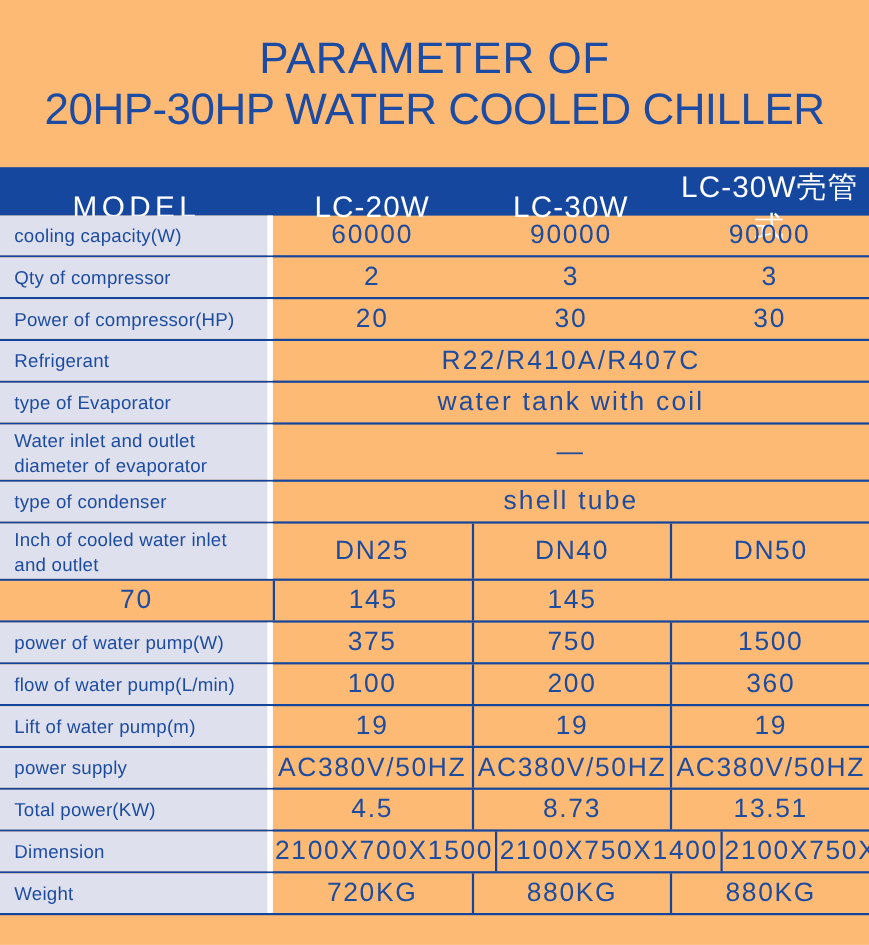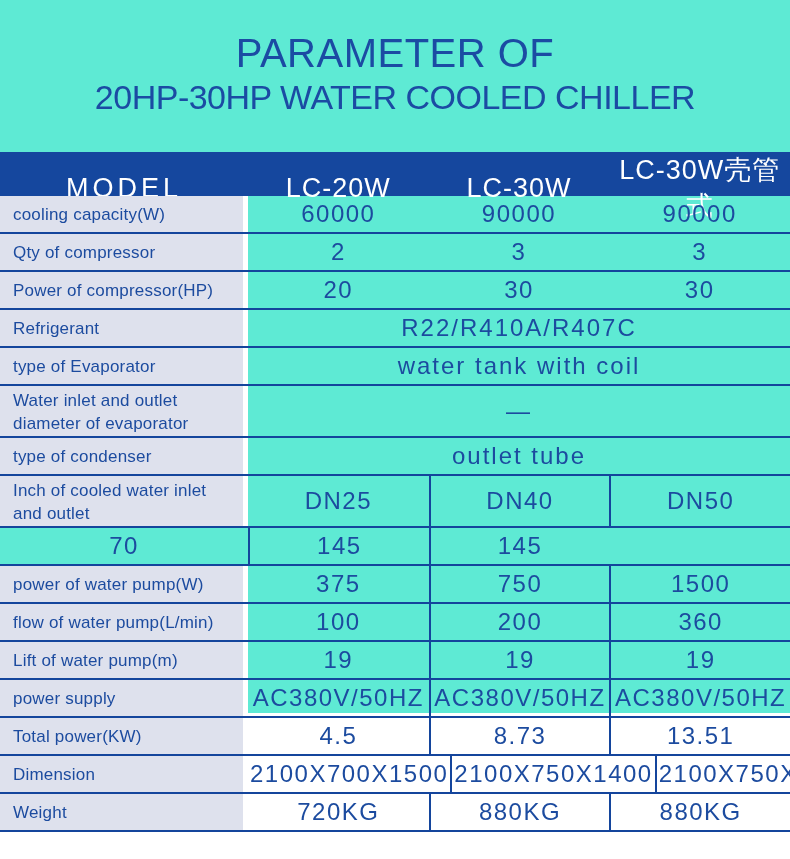--- a/index.html
+++ b/index.html
@@ -2,37 +2,37 @@
 <html><head>
 <meta charset="utf-8">
 <style>
   * { margin: 0; padding: 0; box-sizing: border-box; }
   html, body { background: #ffffff; }
   body {
     width: 790px; height: 859px;
     font-family: "Liberation Sans", sans-serif;
     overflow: hidden;
   }
-  .page { width: 790px; height: 713px; background: #5eead4; }
+  .page { width: 790px; height: 859px; background: #fdba74; }
 
   
   .title-block {
     height: 152px;
     padding-top: 30px;
     text-align: center;
     color: #1b4ba3;
   }
   .title-line1 {
     font-size: 40px;
     font-weight: 400;
     line-height: 1.18;
     letter-spacing: 0.5px;
   }
   .title-line2 {
-    font-size: 34px;
+    font-size: 40px;
     font-weight: 400;
     line-height: 1.18;
     letter-spacing: -0.5px;
     white-space: nowrap;
   }
 
   
   .spec-table { width: 790px; }
 
   .thead {
@@ -131,21 +131,21 @@
       <div class="cell merged-cell">water tank with coil</div>
     </div>
 
     <div class="row merged tall">
       <div class="label">Water inlet and outlet diameter of evaporator</div>
       <div class="cell merged-cell">—</div>
     </div>
 
     <div class="row merged">
       <div class="label">type of condenser</div>
-      <div class="cell merged-cell">outlet tube</div>
+      <div class="cell merged-cell">shell tube</div>
     </div>
 
     <div class="row divided tall">
       <div class="label">Inch of cooled water inlet and outlet</div>
       <div class="cell">DN25</div>
       <div class="cell">DN40</div>
       <div class="cell">DN50</div>
     </div>
 
     <div class="row divided">

